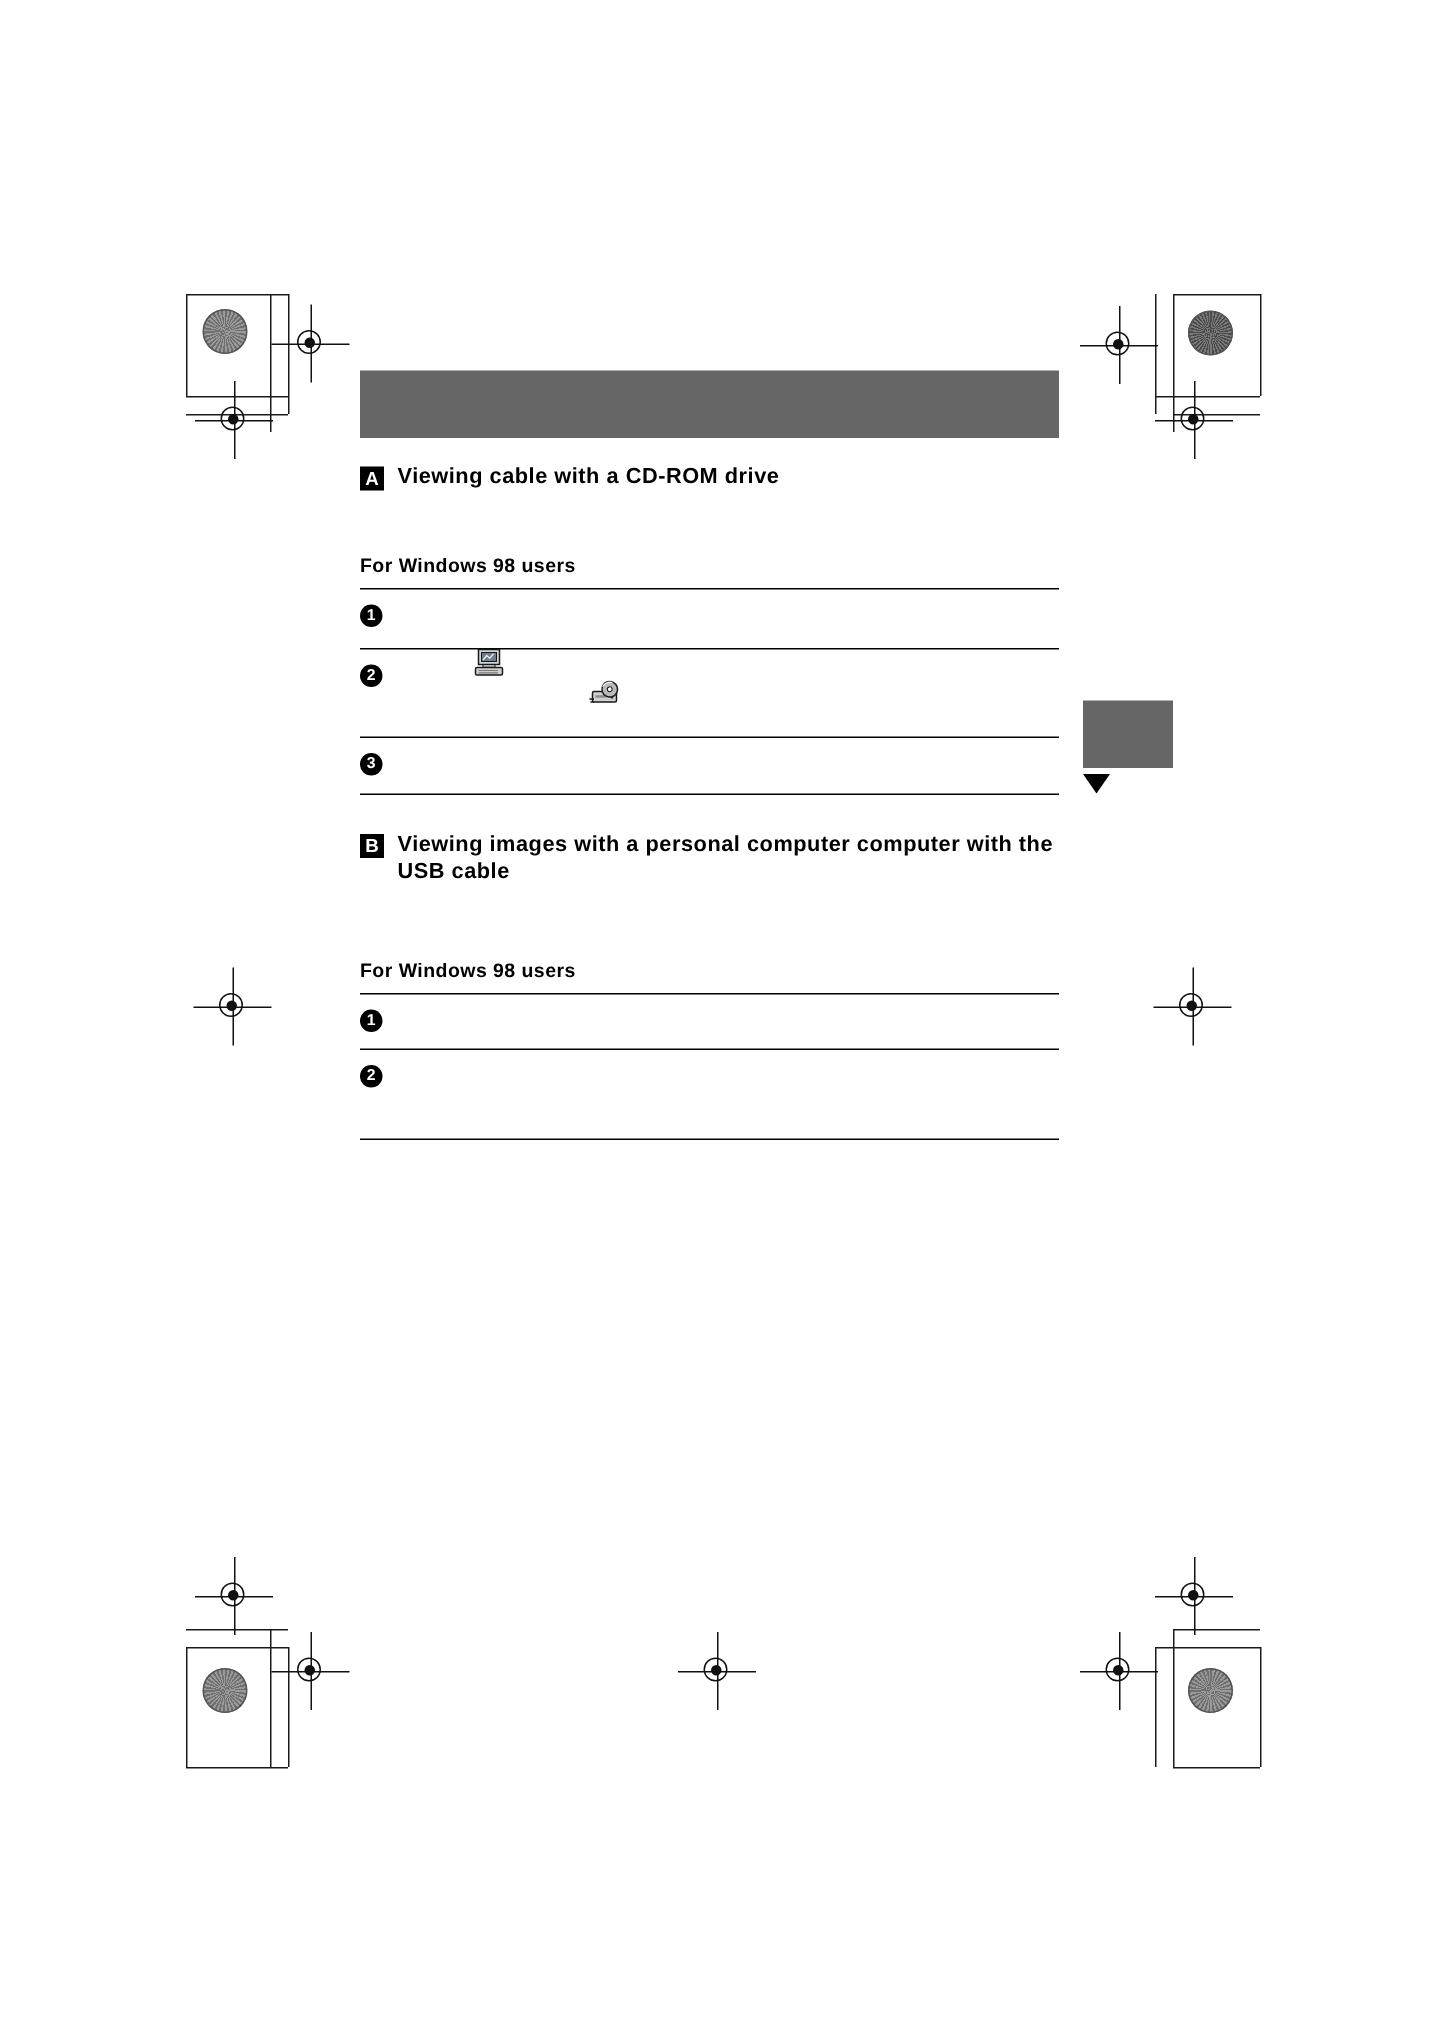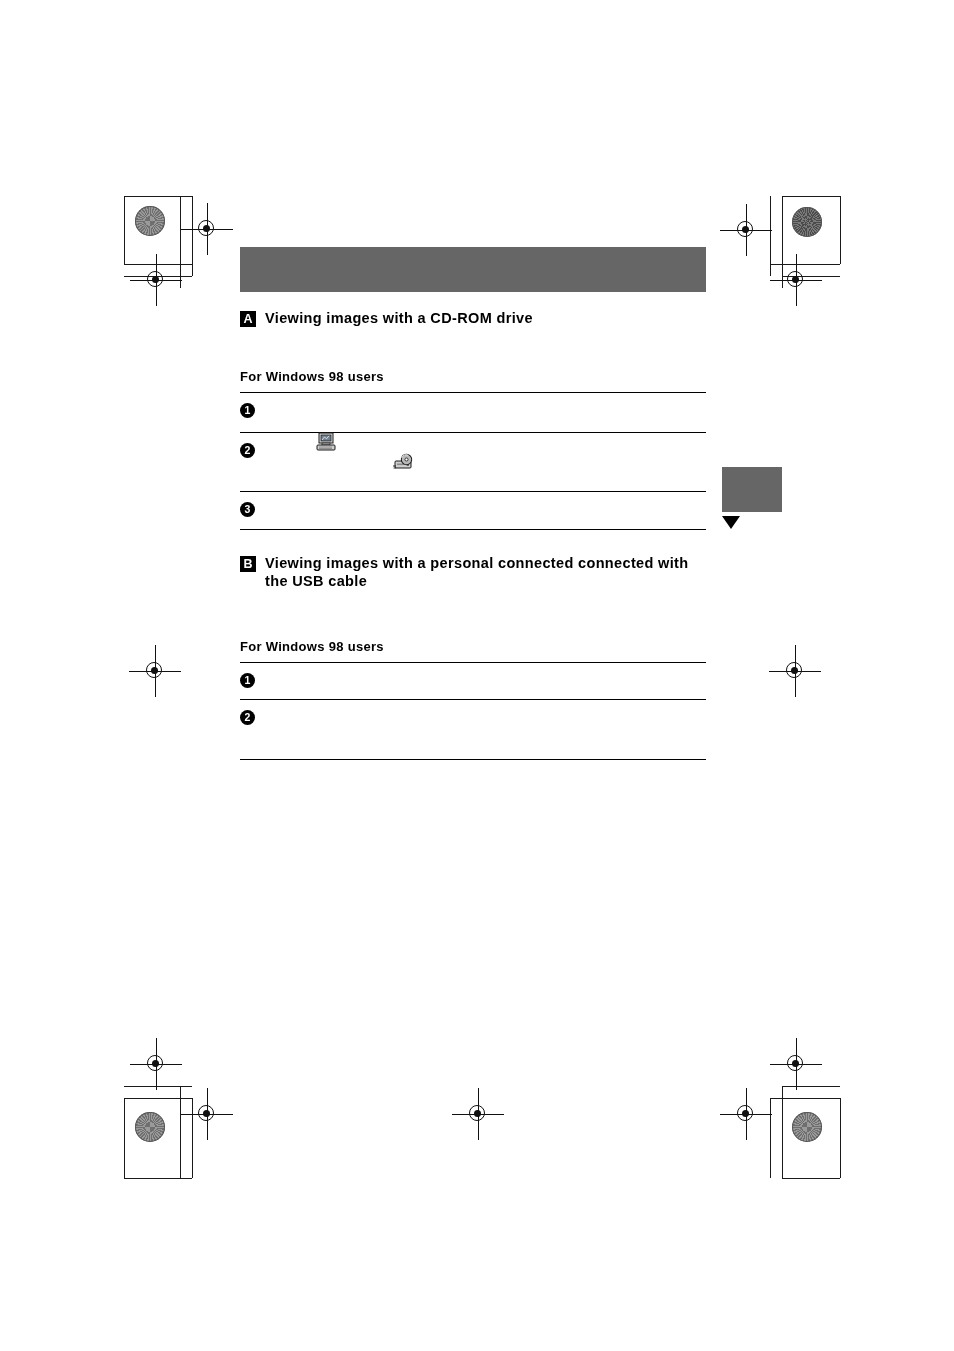--- a/index.html
+++ b/index.html
@@ -296,21 +296,21 @@
 
   <div class="side-tab"></div>
   <div class="side-arrow"></div>
 
   <div class="content">
 
     <div class="header-band"></div>
 
     <div class="section-head" style="margin-top:17px;">
       <div class="sq-badge">A</div>
-      <div class="title">Viewing images with a CD-ROM drive</div>
+      <div class="title">Viewing cable with a CD-ROM drive</div>
     </div>
 
     <div class="subhead" style="margin-top:41px;">For Windows 98 users</div>
 
     <div class="rule" style="margin-top:8px;"></div>
 
     <div class="step" style="padding:7px 0 12px 0;">
       <span class="num-badge">1</span>
       <span class="step-body"></span>
     </div>
@@ -354,21 +354,21 @@
 
     <div class="step" style="padding:7px 0 10px 0;">
       <span class="num-badge">3</span>
       <span class="step-body"></span>
     </div>
 
     <div class="rule"></div>
 
     <div class="section-head" style="margin-top:24px;">
       <div class="sq-badge">B</div>
-      <div class="title" style="max-width:440px;">Viewing images with a personal connected connected with the USB cable</div>
+      <div class="title" style="max-width:440px;">Viewing images with a personal computer computer with the USB cable</div>
     </div>
 
 
     <div class="subhead" style="margin-top:48px;">For Windows 98 users</div>
 
     <div class="rule" style="margin-top:8px;"></div>
 
     <div class="step" style="padding:7px 0 9px 0;">
       <span class="num-badge">1</span>
       <span class="step-body"></span>

